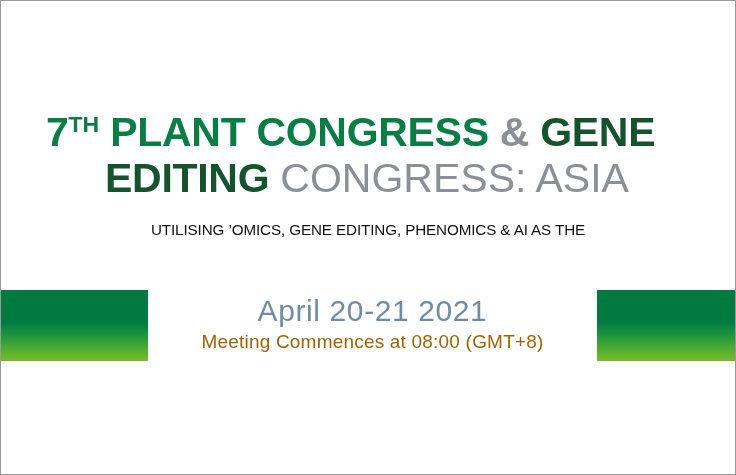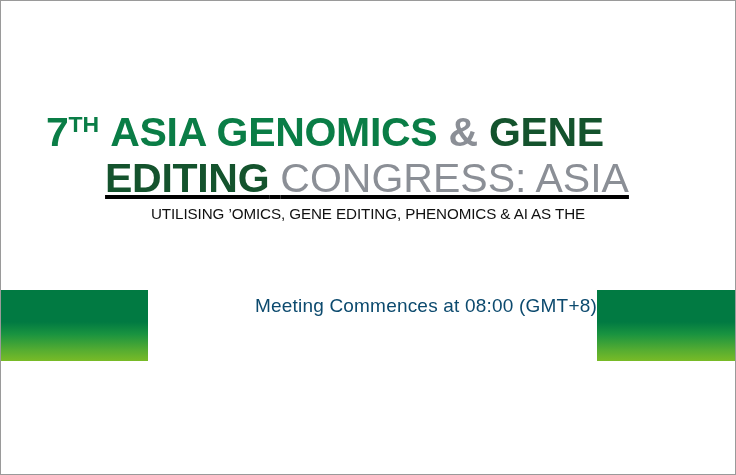--- a/index.html
+++ b/index.html
@@ -37,21 +37,20 @@
     letter-spacing: -0.3px;
     white-space: nowrap;
   }
 
   .title-line.line1 {
     text-align: left;
   }
   .title-line.line2 {
     text-align: center;
     padding-right: 8px;
-    text-decoration: underline;
   }
 
   .t-dark-green  { color: #0a7d46; }
   .t-amp         { color: #8b8f96; font-weight: 700; }
   .t-light-green { color: #14532d; }
   .t-gray        { color: #8b8f96; font-weight: 400; letter-spacing: 0px; }
 
   .ord {
     font-size: 0.56em;
     vertical-align: 14px;
@@ -65,21 +64,21 @@
     right: 0;
     top: 203px;
     text-align: center;
     color: #111111;
     font-family: "Liberation Sans", sans-serif;
     font-weight: 400;
     font-size: 15.2px;
     line-height: 19px;
     letter-spacing: -0.1px;
   }
-  .subtitle div { white-space: nowrap; }
+  .subtitle div { white-space: nowrap; margin-top: 16px; }
 
   
   .bar {
     position: absolute;
     top: 289px;
     height: 71px;
     background: linear-gradient(to bottom, #017a42 0%, #017a42 45%, #199340 62%, #56ad31 85%, #79bb27 100%);
   }
   .bar-left  { left: 0px;  width: 147px; }
   .bar-right { right: 0px; width: 138px; }
@@ -99,41 +98,41 @@
     font-size: 30px;
     line-height: 36px;
     letter-spacing: 0.6px;
     white-space: nowrap;
   }
   .date-sub {
     font-size: 19px;
     line-height: 25px;
     letter-spacing: 0.2px;
     white-space: nowrap;
-    color: #0c4a6e;
-    text-align: right;
+    color: #a16207;
   }
 </style>
 </head>
 <body>
 
 <div class="banner">
 
   <div class="title-block">
 
-    <div class="title-line line1"><span class="t-dark-green">7</span><span class="t-dark-green ord">TH</span><span class="t-dark-green">&nbsp;</span><span class="t-dark-green">ASIA GENOMICS</span><span>&nbsp;</span><span class="t-amp">&amp;</span><span>&nbsp;</span><span class="t-light-green">GENE</span></div>
+    <div class="title-line line1"><span class="t-dark-green">7</span><span class="t-dark-green ord">TH</span><span class="t-dark-green">&nbsp;</span><span class="t-dark-green">PLANT CONGRESS</span><span>&nbsp;</span><span class="t-amp">&amp;</span><span>&nbsp;</span><span class="t-light-green">GENE</span></div>
 
     <div class="title-line line2"><span class="t-light-green">EDITING</span><span>&nbsp;</span><span class="t-gray">CONGRESS: ASIA</span></div>
 
   </div>
 
   <div class="subtitle">
     <div>UTILISING ’OMICS, GENE EDITING, PHENOMICS &amp; AI AS THE</div>
   </div>
 
   <div class="bar bar-left"></div>
   <div class="bar bar-right"></div>
 
   <div class="date-block">
+    <div class="date-main">April 20-21 2021</div>
     <div class="date-sub">Meeting Commences at 08:00 (GMT+8)</div>
   </div>
 
 </div>
 
 </body></html>

